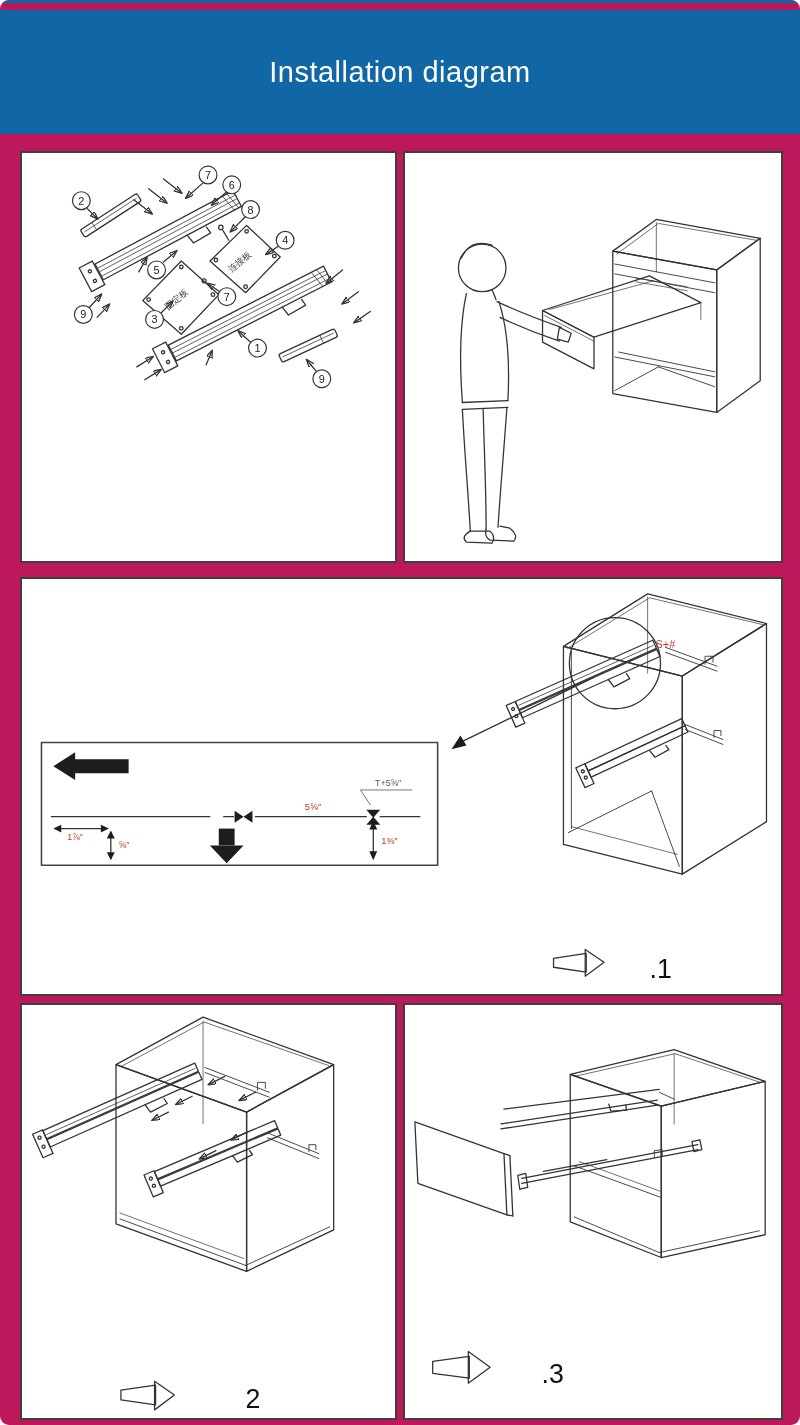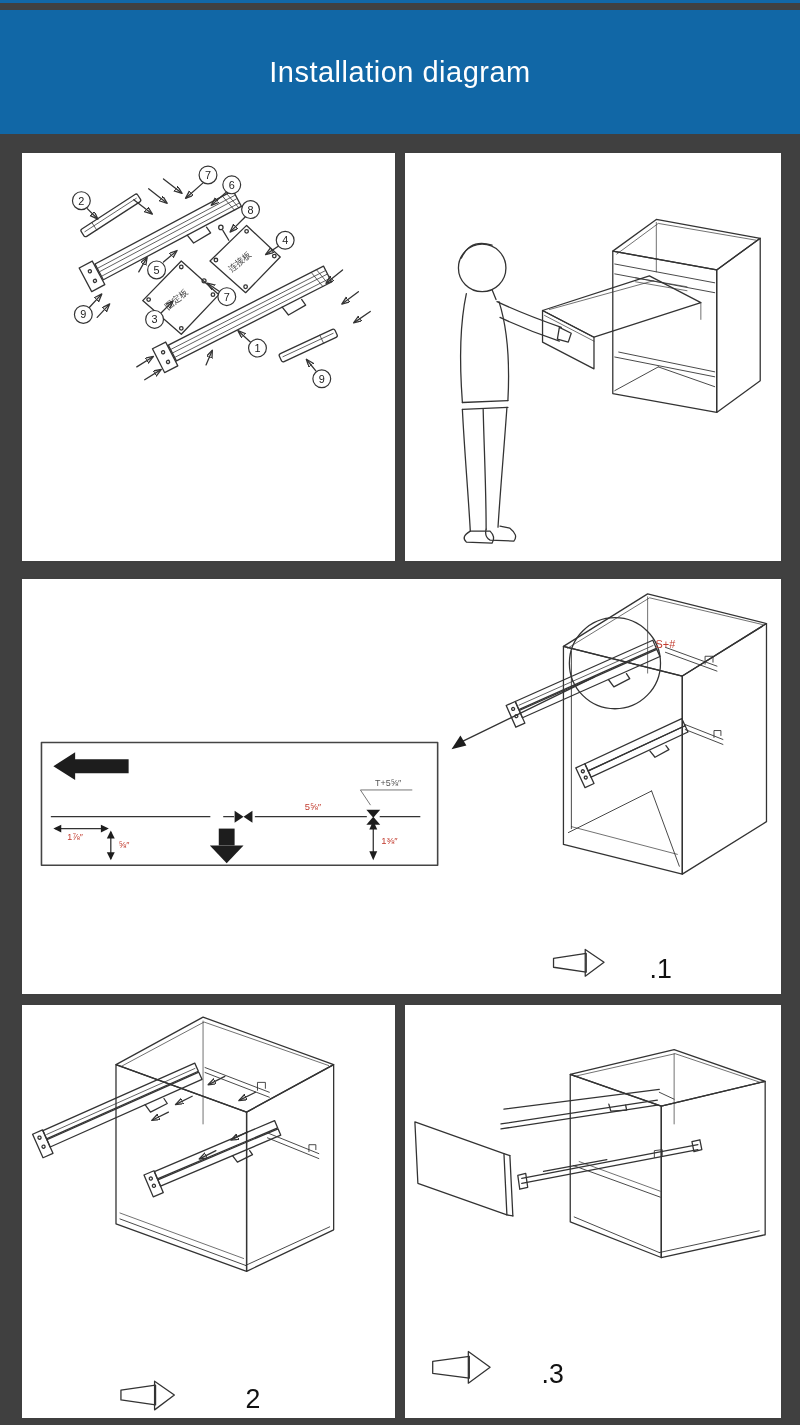--- a/index.html
+++ b/index.html
@@ -1,17 +1,17 @@
 <!DOCTYPE html>
 <html><head>
 <meta charset="utf-8">
 <style>
   html,body{margin:0;padding:0;background:#fff;}
-  .page{position:relative;width:800px;height:1425px;background:#404040;overflow:hidden;
-        font-family:"Liberation Sans",sans-serif;}
+  .page{position:relative;width:800px;height:1425px;background:#be185d;overflow:hidden;
+        font-family:"Liberation Sans",sans-serif;border-radius:9px;}
   .top-strip{position:absolute;left:0;top:0;width:800px;height:3px;background:#1167a6;}
   .header{position:absolute;left:0;top:10px;width:800px;height:124px;background:#1167a6;
           display:flex;align-items:center;justify-content:center;}
   .header-title{color:#fff;font-size:29px;letter-spacing:.5px;}
   .panel{position:absolute;background:#fff;border:2px solid #3f3f3f;box-sizing:border-box;}
   .p1{left:20px;top:151px;width:377px;height:412px;}
   .p2{left:403px;top:151px;width:380px;height:412px;}
   .p3{left:20px;top:577px;width:763px;height:419px;}
   .p4{left:20px;top:1003px;width:377px;height:417px;}
   .p5{left:403px;top:1003px;width:380px;height:417px;}

